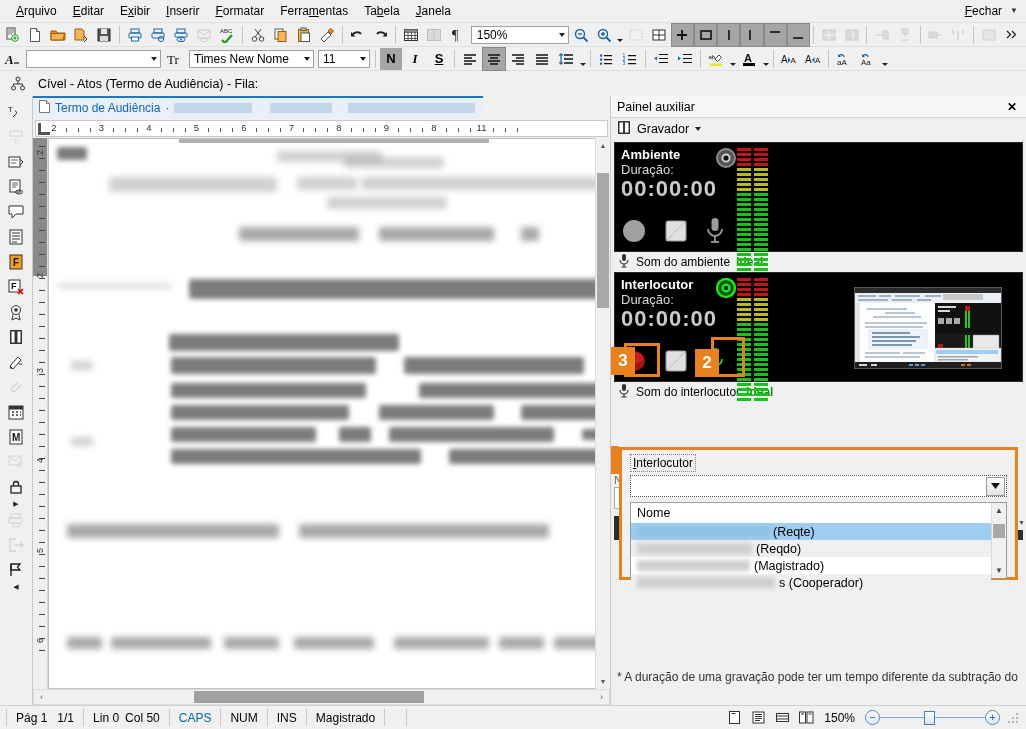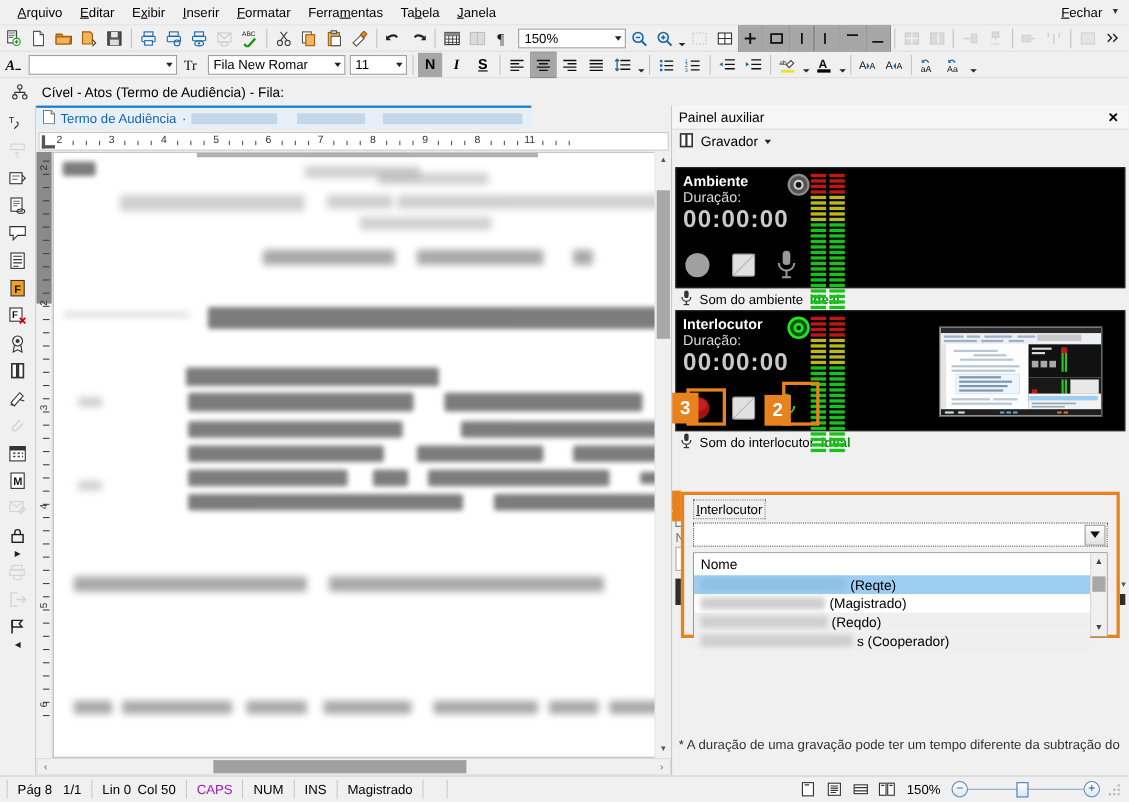--- a/index.html
+++ b/index.html
@@ -247,21 +247,21 @@
   .footnote { position:absolute; left:6px; right:6px; font-size:12px; color:#333; }
 
   
   .statusbar {
     height:24px; flex:0 0 24px; background:#f0f0f0; display:flex; align-items:center;
     border-top:1px solid #d0d0d0; font-size:12px;
   }
   .sb-cell { padding:0 9px; height:17px; display:flex; align-items:center;
              border-right:1px solid #c9c9c9; }
   .sb-cell.first { border-left:1px solid #c9c9c9; margin-left:6px; }
-  .sb-cell.dim { color:#a21caf; }
+  .sb-cell.dim { color:#0369a1; }
   .sb-right { margin-left:auto; display:flex; align-items:center; gap:4px; padding-right:6px; }
   .vbtn { width:20px; height:18px; display:flex; align-items:center; justify-content:center; }
   .zlevel { font-size:12px; margin:0 6px 0 4px; }
   .zslider { display:flex; align-items:center; gap:0; }
   .zcirc { width:15px; height:15px; border:1px solid #5b87b5; border-radius:50%;
            background:linear-gradient(#fdfeff,#dce9f6); display:flex; align-items:center;
            justify-content:center; font-size:11px; color:#2c5c8f; line-height:1; }
   .ztrack { width:105px; height:15px; position:relative; }
   .ztrack .line { position:absolute; top:7px; left:0; right:0; height:1px; background:#8aa9c6; }
   .zhandle { position:absolute; top:1px; left:44px; width:11px; height:14px;
@@ -548,21 +548,21 @@
       <span class="car">
           <i></i>
         </span>
     </div>
     <div class="tbtn nohover">
         <svg width="16" height="16" viewBox="0 0 16 16">
           <text x="0" y="13" font-size="13" font-family="Liberation Serif" fill="#111">Tr</text>
         </svg>
       </div>
     <div class="combo font-combo">
-      <span>Fila New Romar</span>
+      <span>Times New Nome</span>
       <span class="car">
           <i></i>
         </span>
     </div>
     <div class="combo size-combo">
       <span>11</span>
       <span class="car">
           <i></i>
         </span>
     </div>
@@ -1022,21 +1022,21 @@
               <rect x="2.5" y="2.5" width="3.5" height="10" fill="#fff"></rect>
               <rect x="8" y="2.5" width="3.5" height="10" fill="#fff"></rect>
             </svg>
         </span>
         <span>Gravador</span>
         <span class="car2"></span>
       </div>
 
       <div class="panel-body">
 
-        <div class="rec" style="margin-top:12px">
+        <div class="rec" style="margin-top:2px">
           <div class="rec-left">
             <div class="rec-title">Ambiente</div>
             <div class="rec-dur">Duração:</div>
             <div class="rec-time">00:00:00</div>
             <div style="position:absolute;left:100px;top:4px">
               <svg width="22" height="22" viewBox="0 0 22 22">
                   <circle cx="11" cy="11" r="9" fill="#555" stroke="#8d8d8d" stroke-width="2"></circle>
                   <circle cx="11" cy="11" r="3.6" fill="#111" stroke="#cfcfcf" stroke-width="2"></circle>
                 </svg>
             </div>
@@ -1355,27 +1355,27 @@
                 </svg>
             </span>
           </div>
           <div class="dd-list" style="height:77px">
             <div class="dd-rows">
               <div class="dd-hdr">Nome</div>
               <div class="dd-row sel">
                 <span class="rname" style="width:132px"></span>
                 <span>(Reqte)</span>
               </div>
+              <div class="dd-row alt">
+                <span class="rname" style="width:115px"></span>
+                <span>(Reqdo)</span>
+              </div>
               <div class="dd-row">
                 <span class="rname" style="width:113px"></span>
                 <span>(Magistrado)</span>
-              </div>
-              <div class="dd-row alt">
-                <span class="rname" style="width:115px"></span>
-                <span>(Reqdo)</span>
               </div>
               <div class="dd-row alt">
                 <span class="rname" style="width:138px"></span>
                 <span>s (Cooperador)</span>
               </div>
             </div>
             <div class="dd-sb">
               <div class="sb-a">▲</div>
               <div class="sb-t">
                   <div class="sb-th"></div>
@@ -1385,21 +1385,21 @@
           </div>
           <div class="badge" style="left:-27px;top:-4px">1</div>
         </div>
 
       </div>
     </div>
   </div>
 
   <div class="statusbar">
     <div class="sb-cell first">
-      <span>Pág 8</span>
+      <span>Pág 1</span>
       <span style="width:10px"></span>
       <span>1/1</span>
     </div>
     <div class="sb-cell">
       <span>Lin 0</span>
       <span style="width:6px"></span>
       <span>Col 50</span>
     </div>
     <div class="sb-cell dim">CAPS</div>
     <div class="sb-cell">NUM</div>

